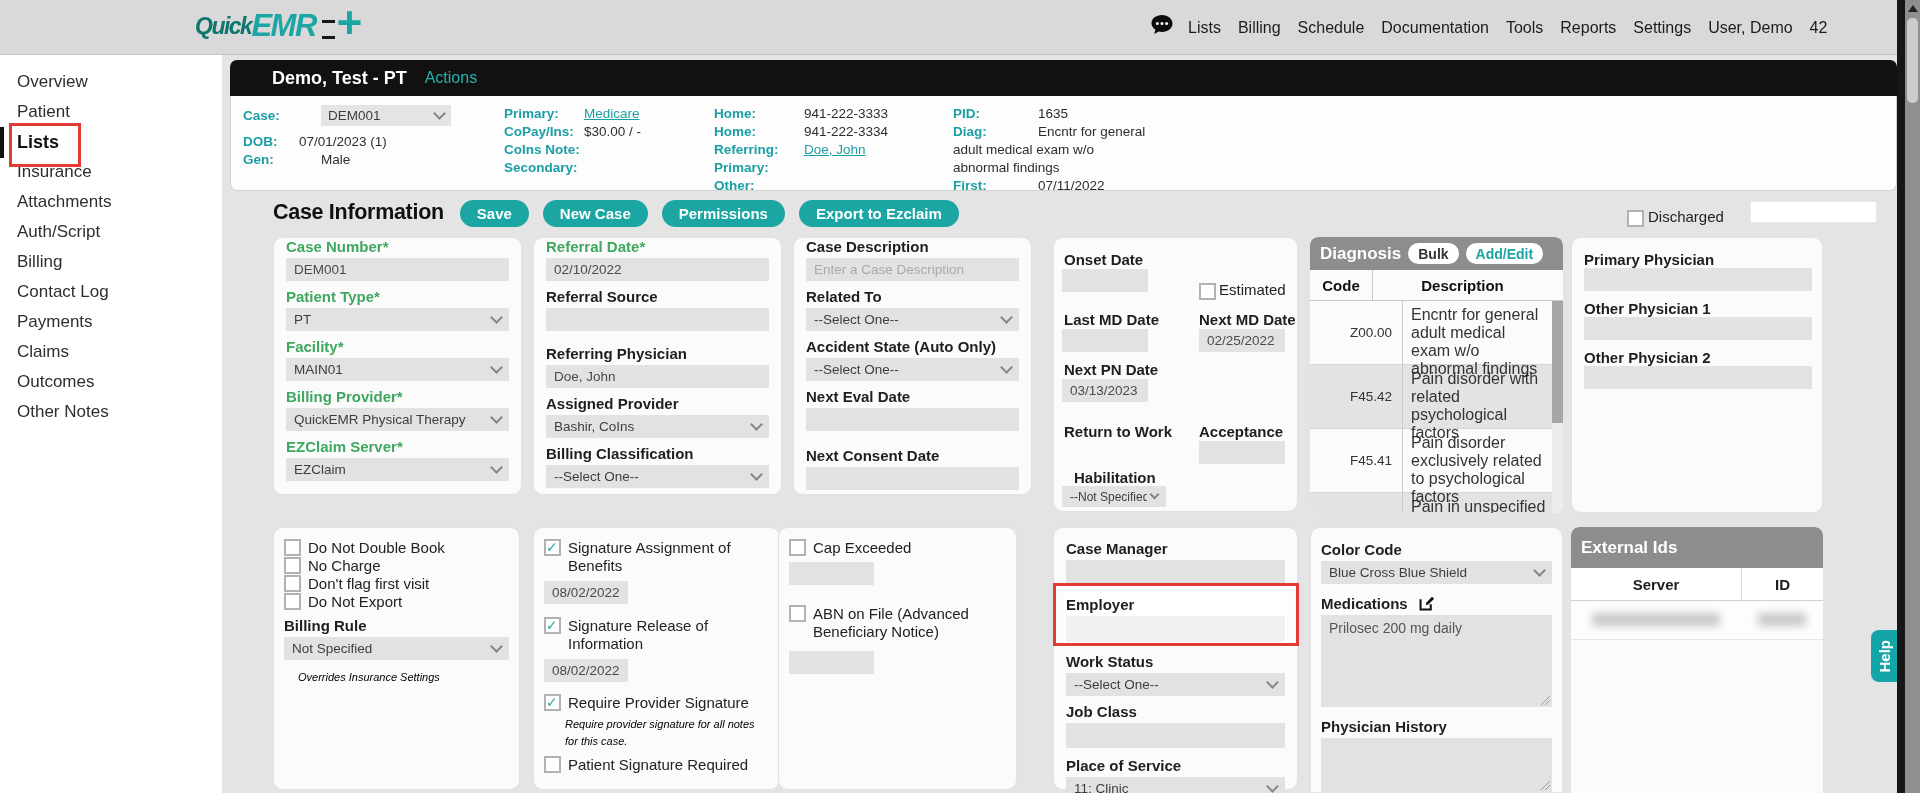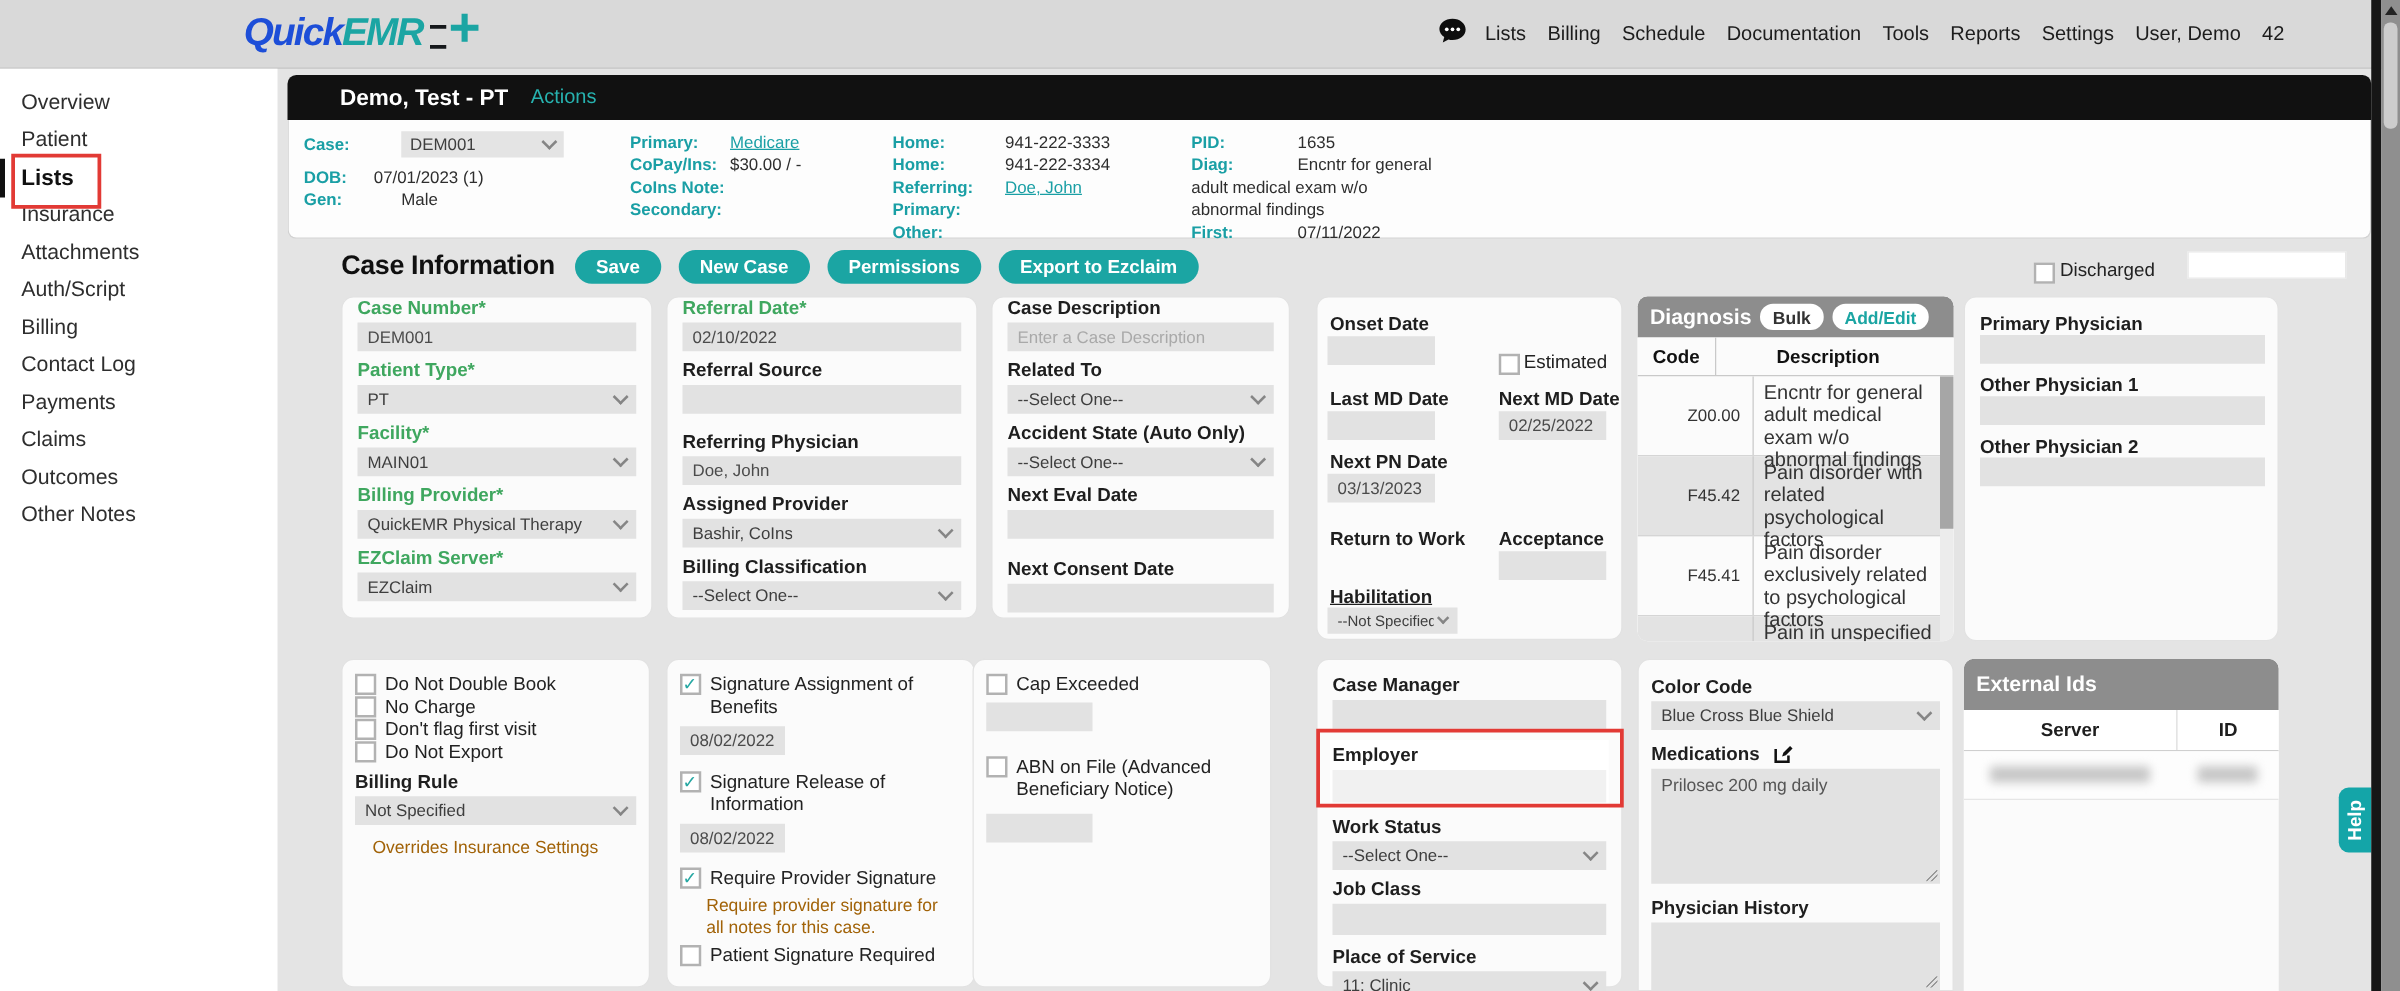--- a/index.html
+++ b/index.html
@@ -2,21 +2,21 @@
 <html><head>
 <meta charset="utf-8">
 <style>
   html,body{margin:0;padding:0;background:#b9b9b9;}
   #screen{position:relative;width:1920px;height:793px;overflow:hidden;background:#e4e4e4;
           font-family:"Liberation Sans","DejaVu Sans",sans-serif;color:#1e1e1e;}
   .abs{position:absolute;}
   
   #topbar{position:absolute;left:0;top:0;width:1920px;height:55px;background:#d9d9d9;border-bottom:1px solid #c6c6c6;box-sizing:border-box;}
   .logo{position:absolute;left:195px;top:8px;display:flex;align-items:center;font-style:italic;font-weight:bold;letter-spacing:-1.5px;}
-  .logo .q{font-size:31px;color:#1d4ed8;}
+  .logo .q{font-size:23px;color:#0f766e;}
   .logo .e{font-size:31px;color:#1ba5a3;}
   .speedlines{width:13px;height:13px;border-top:3px solid #15181b;border-bottom:3px solid #15181b;margin:6px 1px 0 6px;}
   .logo .plus{font-size:44px;color:#1ba5a3;font-weight:bold;line-height:30px;margin-top:-6px;}
   #nav{position:absolute;left:1188px;top:0;height:55px;display:flex;align-items:center;gap:17px;font-size:16px;color:#1c1c1c;}
   .navitem{cursor:pointer;white-space:nowrap;}
   #chaticon{position:absolute;left:1150px;top:13px;width:24px;height:24px;cursor:pointer;}
   
   #sidebar{position:absolute;left:0;top:55px;width:222px;height:738px;background:#ffffff;}
   #sidebar ul{list-style:none;margin:0;padding:12px 0 0 0;}
   #sidebar li{height:30px;line-height:30px;padding-left:17px;font-size:17px;color:#2e2e2e;cursor:pointer;white-space:nowrap;}
@@ -45,21 +45,21 @@
   .lbl{font-weight:bold;font-size:15px;color:#1e1e1e;line-height:17px;margin-bottom:3px;white-space:nowrap;}
   .lbl.req{color:#3fa75f;}
   .inp{background:#e2e2e2;height:23px;font-size:13.5px;color:#4b4b4b;display:flex;align-items:center;padding:0 8px;box-sizing:border-box;cursor:text;}
   .sel{background:#e2e2e2;height:23px;font-size:13.5px;color:#3e3e3e;display:flex;align-items:center;justify-content:space-between;padding:0 8px;box-sizing:border-box;cursor:pointer;}
   .sel .tx{overflow:hidden;white-space:nowrap;}
   .chev{flex:none;width:7px;height:7px;border-right:2px solid #858585;border-bottom:2px solid #858585;transform:rotate(45deg);margin-top:-4px;margin-left:4px;}
   .ph{color:#a9a9a9;}
   .cb{flex:none;width:13px;height:13px;background:#fff;border:2px solid #b2b2b2;display:inline-block;position:relative;cursor:pointer;}
   .cb.on::after{content:"\2713";position:absolute;left:0px;top:-3px;color:#27a8a3;font-size:14px;font-weight:bold;}
   .cbrow{display:flex;align-items:flex-start;gap:7px;font-size:15px;color:#222;line-height:18px;}
-  .note{color:#a16207;font-size:14px;line-height:17px;}
+  .note{font-style:italic;color:#000000;font-size:11px;line-height:17px;}
   .rs{position:absolute;right:2px;bottom:2px;width:9px;height:9px;
       background:linear-gradient(135deg,transparent 0 46%,#999 46% 54%,transparent 54% 68%,#999 68% 76%,transparent 76%);}
   
   .grayhdr{height:33px;background:#8d8d8d;border-radius:8px 8px 0 0;display:flex;align-items:center;padding:0 10px;gap:7px;}
   .grayhdr .t{color:#fff;font-weight:bold;font-size:17px;}
   .pill{background:#fff;border-radius:11px;height:21px;display:flex;align-items:center;padding:0 10px;font-size:14px;font-weight:bold;cursor:pointer;}
   .pill.dark{color:#333;}
   .pill.teal{color:#1ba5a3;}
   .dxhead{display:flex;height:30px;border-bottom:1px solid #c9c9c9;font-weight:bold;font-size:15px;color:#111;background:#fbfbfb;}
   .dxhead .c1{width:62px;display:flex;align-items:center;justify-content:center;border-right:1px solid #c9c9c9;}
@@ -345,21 +345,21 @@
     <span class="abs" style="left:165px;top:43px;font-size:15px;color:#222;">Estimated</span>
     <div class="abs lbl" style="left:10px;top:73px;">Last MD Date</div>
     <div class="abs inp" style="left:8px;top:91px;width:86px;"></div>
     <div class="abs lbl" style="left:145px;top:73px;">Next MD Date</div>
     <div class="abs inp" style="left:145px;top:91px;width:86px;">02/25/2022</div>
     <div class="abs lbl" style="left:10px;top:123px;">Next PN Date</div>
     <div class="abs inp" style="left:8px;top:141px;width:86px;">03/13/2023</div>
     <div class="abs lbl" style="left:10px;top:185px;">Return to Work</div>
     <div class="abs lbl" style="left:145px;top:185px;">Acceptance</div>
     <div class="abs inp" style="left:145px;top:203px;width:86px;"></div>
-    <div class="abs lbl" style="left:10px;top:231px;text-decoration:underline;">Habilitation</div>
+    <div class="abs lbl" style="left:20px;top:231px;">Habilitation</div>
     <div class="abs sel" style="left:8px;top:248px;width:104px;height:21px;font-size:12px;">
         <span class="tx">--Not Specified--</span>
         <span class="chev" style="width:5px;height:5px;"></span>
       </div>
   </div>
 
   
   <div class="panel" style="left:1310px;top:237px;width:253px;height:276px;overflow:hidden;border:none;border-radius:8px;">
     <div class="grayhdr">
       <span class="t">Diagnosis</span>

